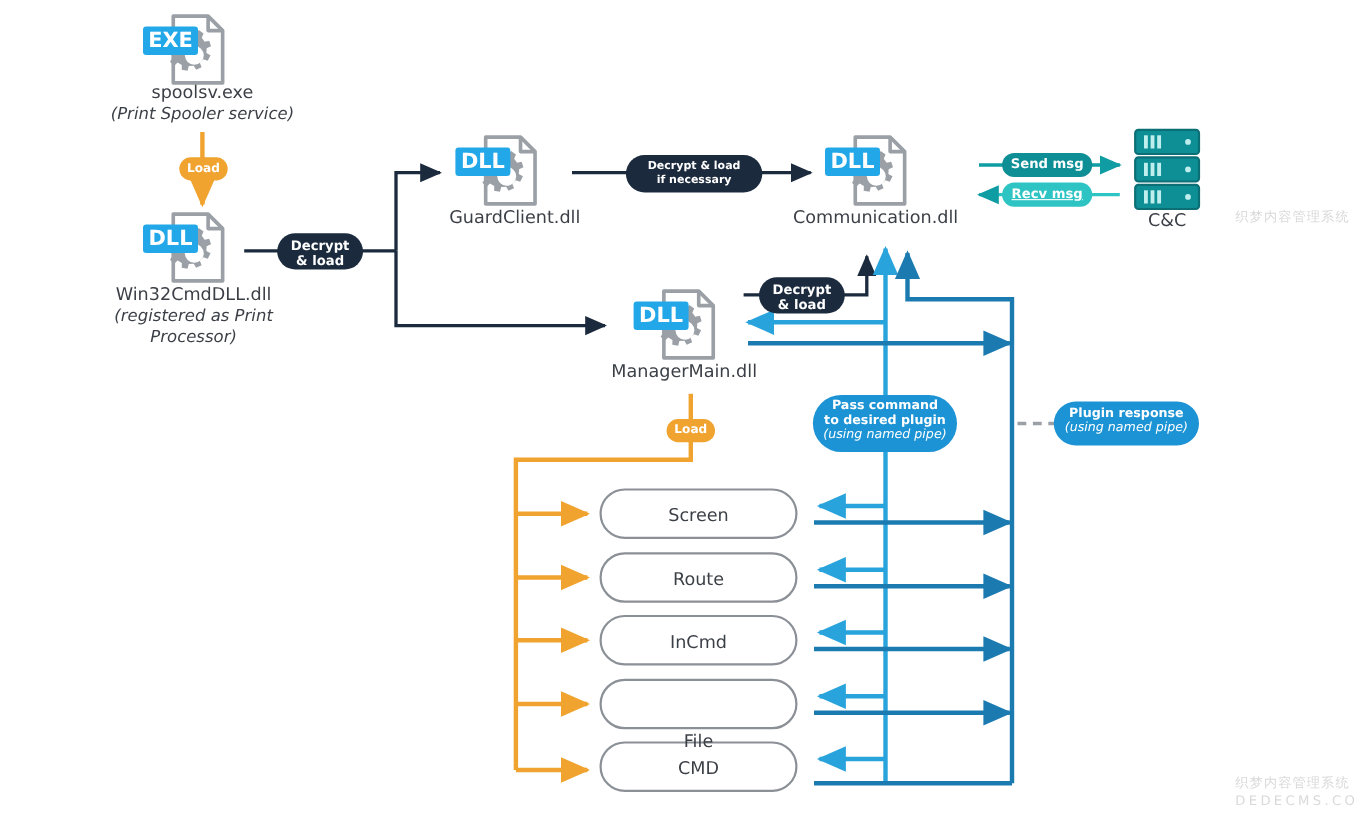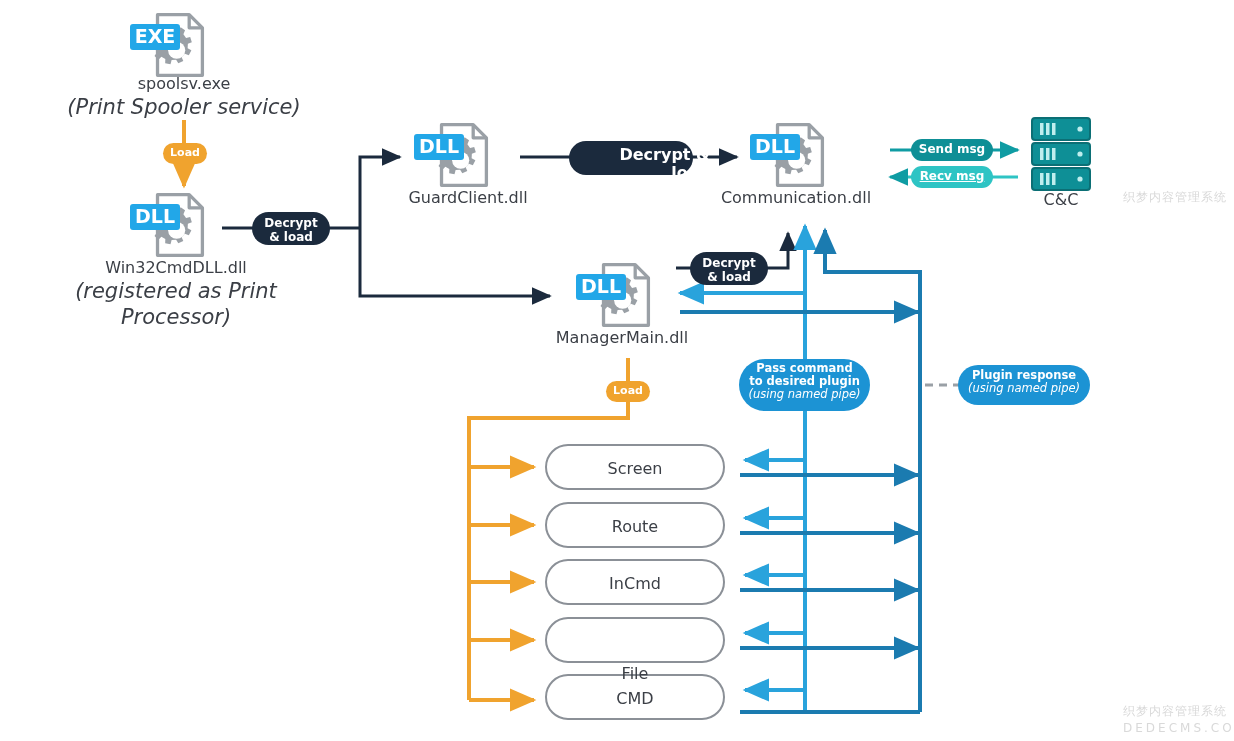--- a/index.html
+++ b/index.html
@@ -28,21 +28,21 @@
     position: absolute;
     text-align: center;
     color: #3b3f46;
     font-size: 16px;
     line-height: 1.25;
     white-space: nowrap;
   }
   .node-label .sub {
     display: block;
     font-style: italic;
-    font-size: 21px;
+    font-size: 15px;
   }
   .pill-text {
     position: absolute;
     color: #ffffff;
     text-align: center;
     font-weight: bold;
     pointer-events: none;
     line-height: 1.15;
   }
   .plugin-text {
@@ -294,21 +294,21 @@
     <span>C&amp;C</span>
   </div>
 
   <div class="pill-text" style="left:163px; top:147px; width:44px; font-size:11px;">Load</div>
 
   <div class="pill-text" style="left:252px; top:217px; width:78px; font-size:12px;">
     <div>Decrypt</div>
     <div>&amp; load</div>
   </div>
 
-  <div class="pill-text" style="left:586px; top:146px; width:124px; font-size:16px;text-align:right;">
+  <div class="pill-text" style="left:569px; top:146px; width:124px; font-size:10px;">
     <div>Decrypt &amp; load</div>
     <div>if necessary</div>
   </div>
 
   <div class="pill-text" style="left:690px; top:257px; width:78px; font-size:12px;">
     <div>Decrypt</div>
     <div>&amp; load</div>
   </div>
 
   <div class="pill-text" style="left:911px; top:143px; width:82px; font-size:12px;">Send msg</div>

